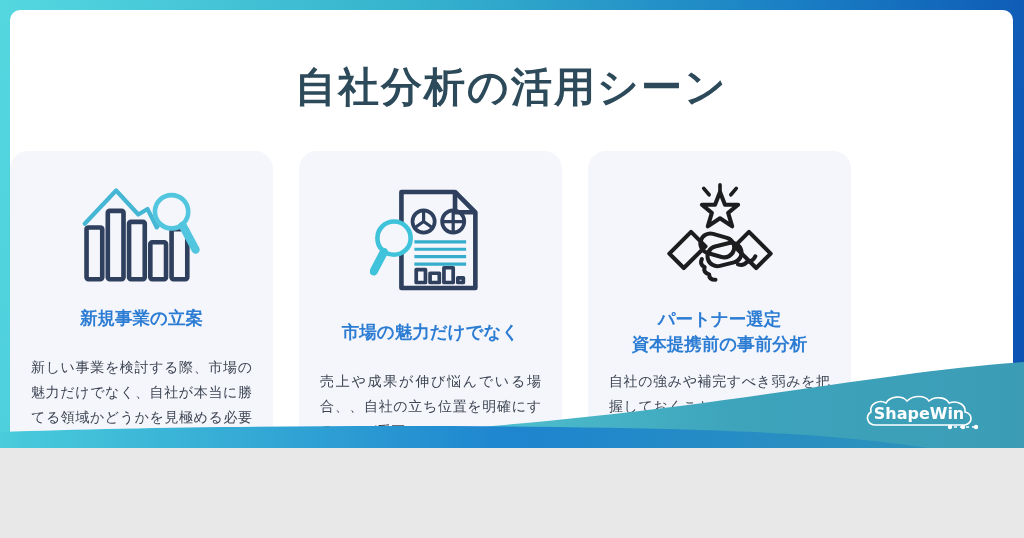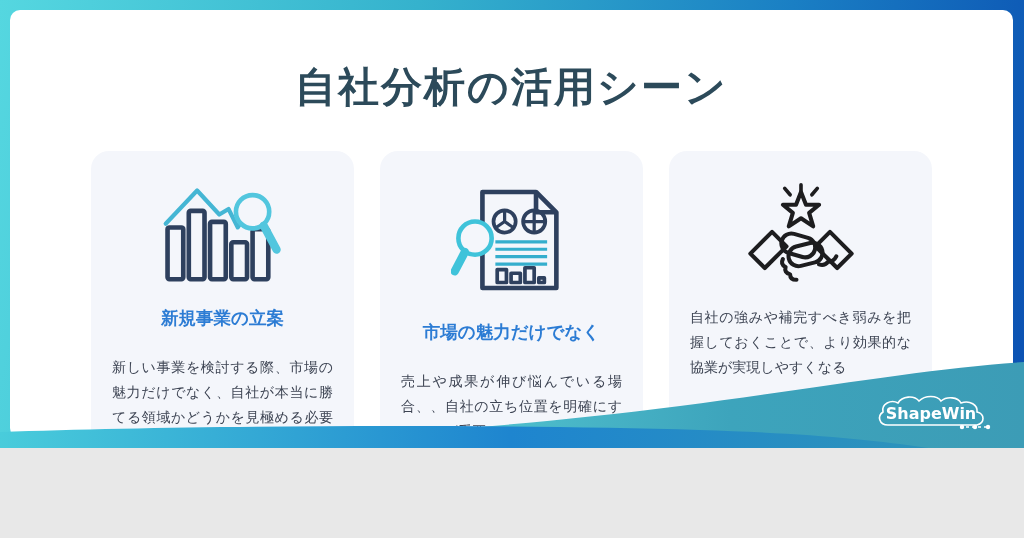--- a/index.html
+++ b/index.html
@@ -14,21 +14,21 @@
     position:absolute;left:10px;top:10px;right:11px;bottom:10px;
     background:#ffffff;border-radius:10px;
   }
   .page-title{
     margin:50px 0 36px 0;
     text-align:center;
     font-size:41px;font-weight:700;letter-spacing:2px;
     color:#2c4a5a;
   }
   .cards{
-    display:flex;justify-content:center;gap:26px;
+    display:flex;gap:26px;
   }
   .card{
     width:263px;height:314px;box-sizing:border-box;
     background:#f4f6fb;border-radius:18px;
     padding:30px 21px 18px 21px;
     display:flex;flex-direction:column;
   }
   .icon-wrap{
     height:118px;display:flex;align-items:center;justify-content:center;
     margin-bottom:6px;
@@ -38,21 +38,21 @@
     text-align:center;
     font-size:17.5px;font-weight:700;line-height:1.42;
     color:#2c7cd4;
     margin-bottom:10px;
   }
   .card-body{
     font-size:14px;line-height:1.78;color:#3d4453;
     text-align:justify;margin:0;
   }
   .wave-svg{position:absolute;left:0;bottom:0;width:1024px;height:120px;z-index:5;}
-  .logo{position:absolute;right:28px;bottom:8px;z-index:6;}
+  .logo{position:absolute;right:40px;bottom:8px;z-index:6;}
 </style>
 </head>
 <body>
 
 <div class="frame">
   <div class="content">
 
     <h1 class="page-title">自社分析の活用シーン</h1>
 
     <div class="cards">
@@ -125,20 +125,24 @@
                 <path d="M10 78 L34 54 L50 70 L26 94 Z"></path>
                 <path d="M122 78 L98 54 L82 70 L106 94 Z"></path>
                 <rect x="44" y="58" width="38" height="22" rx="11" transform="rotate(16 63 69)"></rect>
                 <rect x="52" y="68" width="38" height="22" rx="11" transform="rotate(-14 71 79)"></rect>
                 <path d="M46 84 q-3 6 3 9 q-2 6 5 8 q0 6 7 6"></path>
                 <path d="M86 90 q6 2 10 -3 q6 0 9 -6"></path>
               </g>
             </g>
           </svg>
         </div>
+        <div class="card-heading">
+          <span>パートナー選定</span>
+          <span>資本提携前の事前分析</span>
+        </div>
         <p class="card-body">自社の強みや補完すべき弱みを把握しておくことで、より効果的な協業が実現しやすくなる</p>
       </div>
 
     </div>
   </div>
 
   <svg class="wave-svg" viewBox="0 0 1024 120" preserveAspectRatio="none">
     <defs>
       <linearGradient id="tealWaveGrad" x1="0" y1="0" x2="1" y2="0">
         <stop offset="0" stop-color="#58cdd6"></stop>

